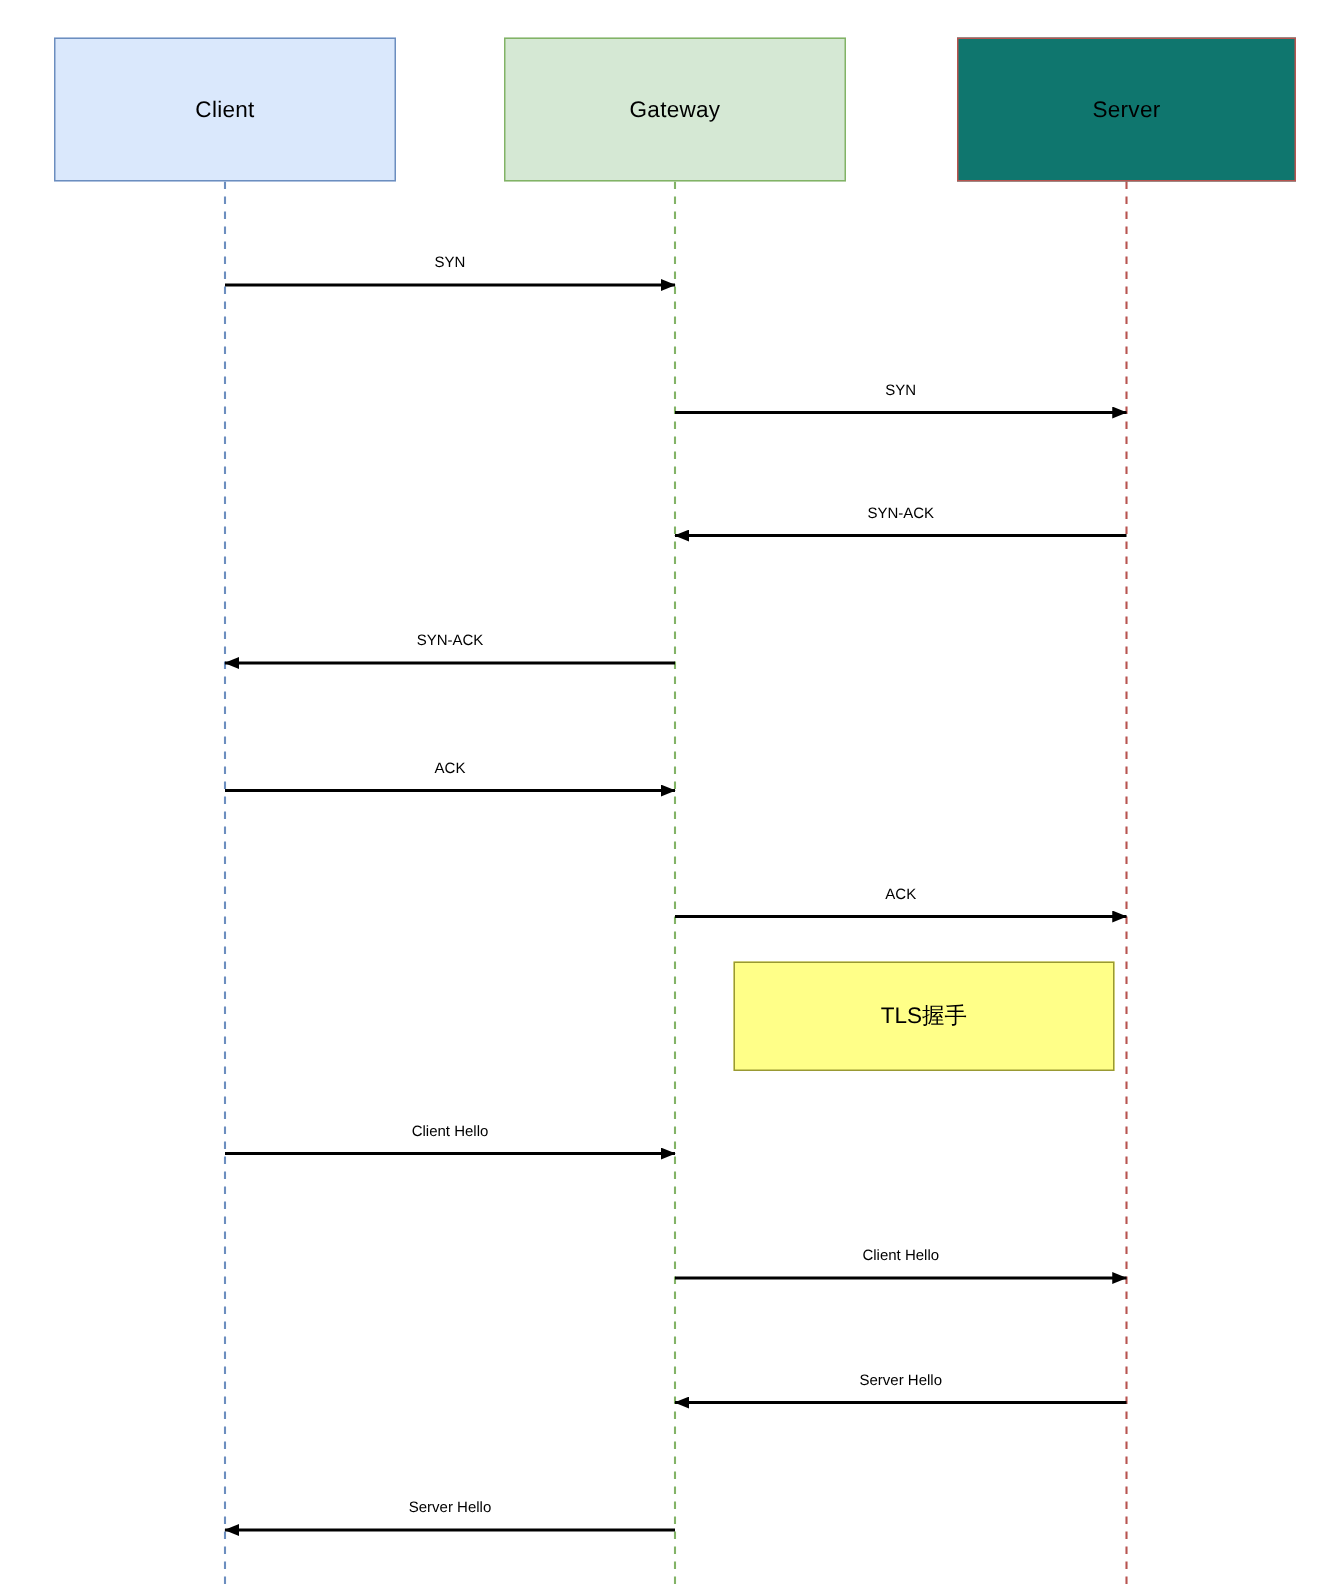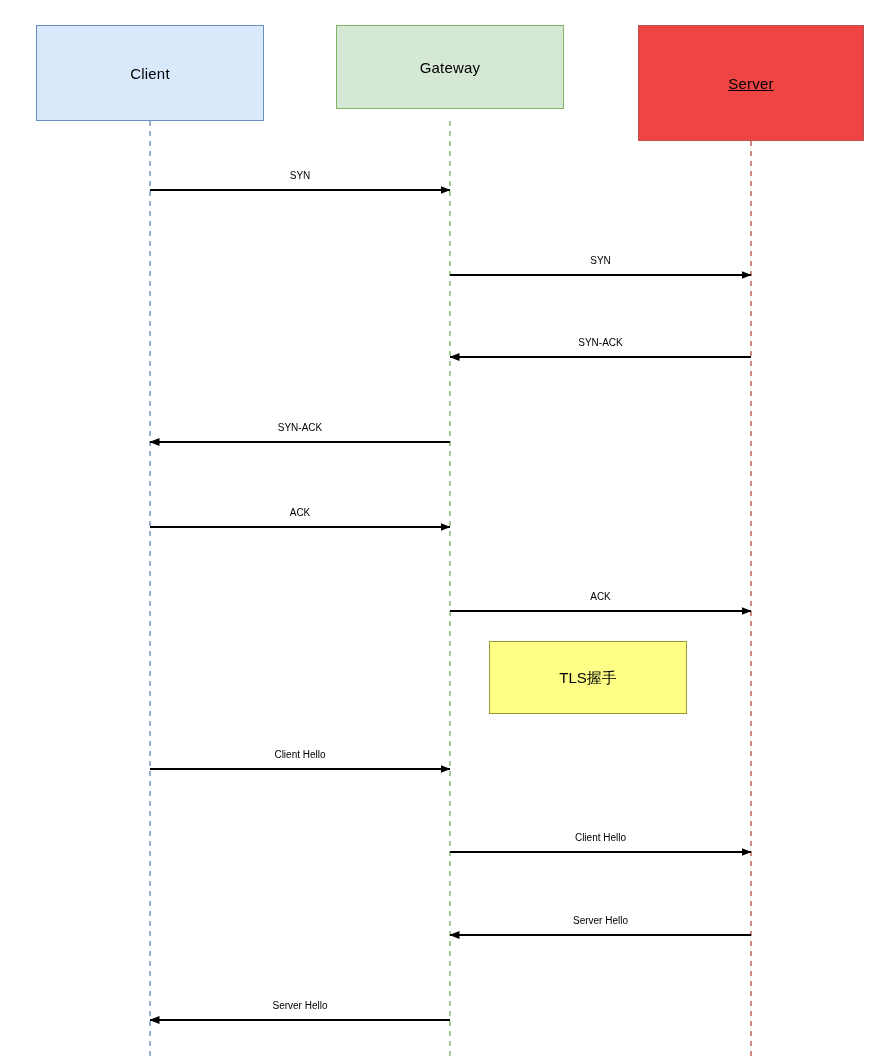--- a/index.html
+++ b/index.html
@@ -93,29 +93,29 @@
         <line x1="450" y1="852" x2="751" y2="852" stroke="#000000" stroke-width="2" marker-end="url(#arrowhead-right)"></line>
         <line x1="751" y1="935" x2="450" y2="935" stroke="#000000" stroke-width="2" marker-end="url(#arrowhead-left)"></line>
         <line x1="450" y1="1020" x2="150" y2="1020" stroke="#000000" stroke-width="2" marker-end="url(#arrowhead-left)"></line>
       </g>
   </svg>
 
   <div id="participants-layer">
       <div class="participant-box" style="left: 36px; top: 25px; width: 228px; height: 96px; background: rgb(218, 232, 252); border-color: rgb(108, 142, 191);">
         <span class="participant-label">Client</span>
       </div>
-      <div class="participant-box" style="left: 336px; top: 25px; width: 228px; height: 84px; background: rgb(213, 232, 212); border-color: rgb(130, 179, 102);">
+      <div class="participant-box" style="left: 336px; top: 25px; width: 228px; height: 96px; background: rgb(213, 232, 212); border-color: rgb(130, 179, 102);">
         <span class="participant-label">Gateway</span>
       </div>
-      <div class="participant-box" style="left: 638px; top: 25px; width: 226px; height: 116px; background: #ef4444; border-color: rgb(184, 84, 80); text-decoration: underline;">
+      <div class="participant-box" style="left: 638px; top: 25px; width: 226px; height: 96px; background: #0f766e; border-color: rgb(184, 84, 80);">
         <span class="participant-label">Server</span>
       </div>
     </div>
   <div id="fragments-layer">
-      <div class="fragment-box" style="left: 489px; top: 641px; width: 198px; height: 73px; background: rgb(255, 255, 136); border-color: rgb(153, 153, 51);">
+      <div class="fragment-box" style="left: 489px; top: 641px; width: 254px; height: 73px; background: rgb(255, 255, 136); border-color: rgb(153, 153, 51);">
         <span class="fragment-label">TLS握手</span>
       </div>
     </div>
   <div id="labels-layer">
       <div class="msg-label" style="left: 300px; top: 181px;">SYN</div>
       <div class="msg-label" style="left: 600.5px; top: 266px;">SYN</div>
       <div class="msg-label" style="left: 600.5px; top: 348px;">SYN-ACK</div>
       <div class="msg-label" style="left: 300px; top: 433px;">SYN-ACK</div>
       <div class="msg-label" style="left: 300px; top: 518px;">ACK</div>
       <div class="msg-label" style="left: 600.5px; top: 602px;">ACK</div>

